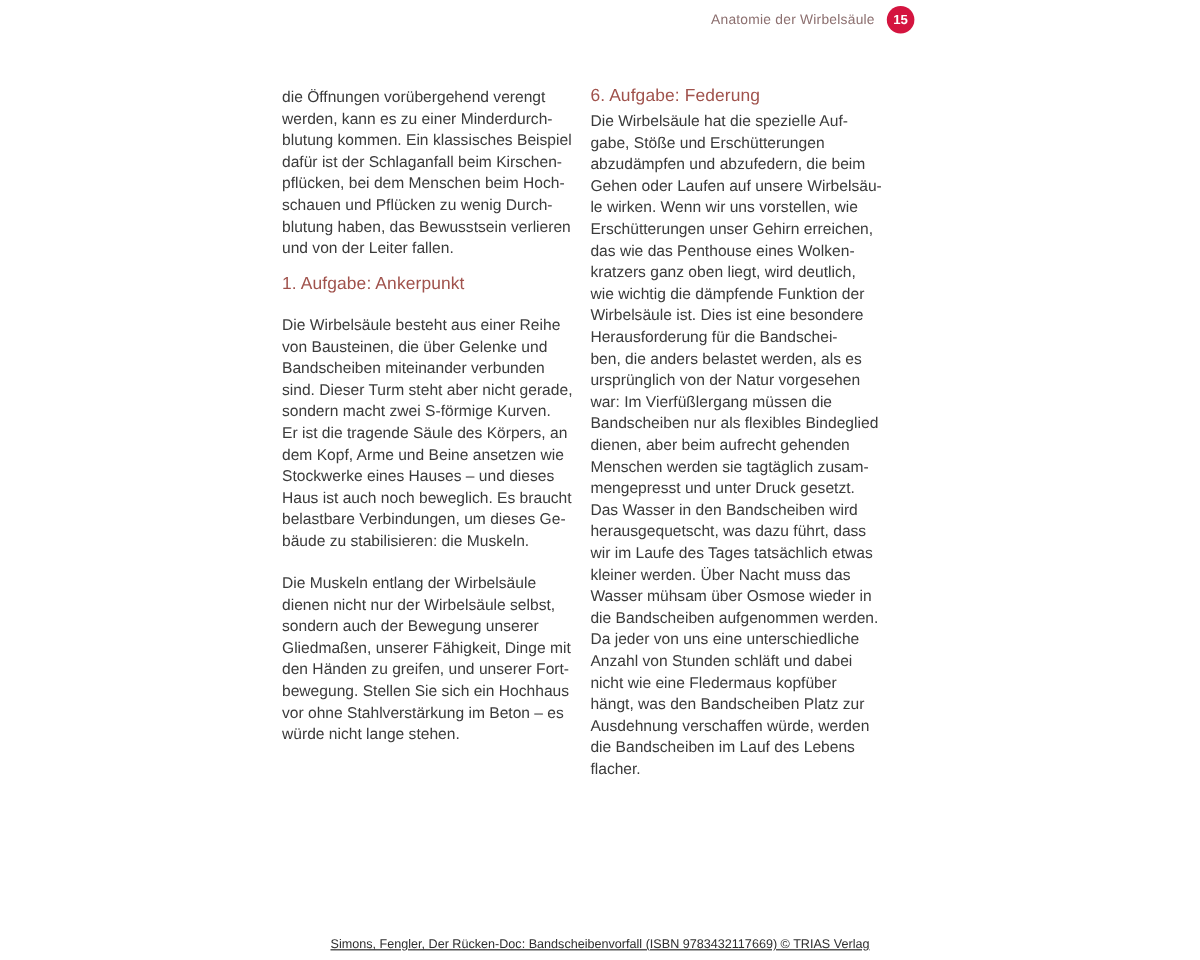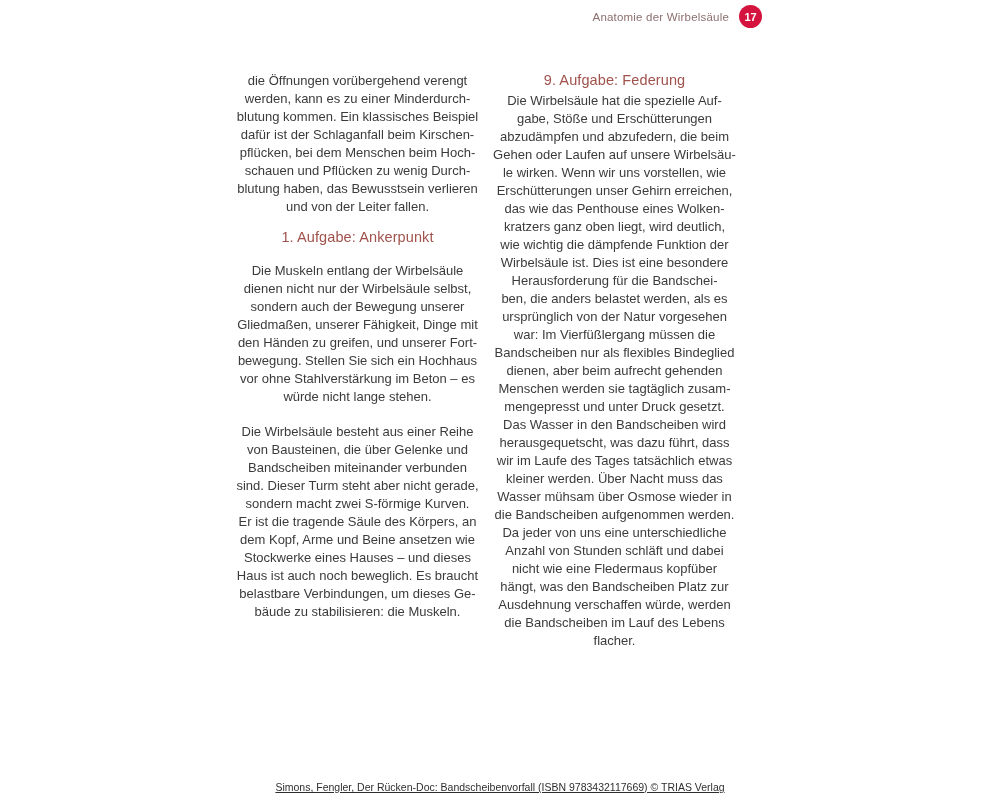--- a/index.html
+++ b/index.html
@@ -1,15 +1,15 @@
 <!DOCTYPE html>
 <html style="--badge-red: #d4143f; --heading-accent: #a0524c; --running-title: #8c6f6f; --body-text: #3b3b3b;"><head>
 <meta charset="utf-8">
 <style>
-  * { box-sizing: border-box; text-align: center; }
+  * { box-sizing: border-box; }
   html, body { margin: 0; padding: 0; }
   body {
     width: 1000px;
     height: 800px;
     background: #ffffff;
     font-family: "Liberation Sans", "DejaVu Sans", sans-serif;
     color: var(--body-text, #3b3b3b);
     position: relative;
     overflow: hidden;
   }
@@ -77,58 +77,58 @@
     text-decoration: underline;
   }
 </style>
 </head>
 <body>
 
 <div class="page">
 
   <header class="page-header">
     <span class="running-title">Anatomie der Wirbelsäule</span>
-    <span class="page-badge">17</span>
+    <span class="page-badge">15</span>
   </header>
 
   <main class="content">
 
     <div class="column left">
       <p>die Öffnungen vorübergehend verengt
 werden, kann es zu einer Minderdurch-
 blutung kommen. Ein klassisches Beispiel
 dafür ist der Schlaganfall beim Kirschen-
 pflücken, bei dem Menschen beim Hoch-
 schauen und Pflücken zu wenig Durch-
 blutung haben, das Bewusstsein verlieren
 und von der Leiter fallen.</p>
       <h2>1. Aufgabe: Ankerpunkt</h2>
-      <p class="spaced">Die Muskeln entlang der Wirbelsäule
-dienen nicht nur der Wirbelsäule selbst,
-sondern auch der Bewegung unserer
-Gliedmaßen, unserer Fähigkeit, Dinge mit
-den Händen zu greifen, und unserer Fort-
-bewegung. Stellen Sie sich ein Hochhaus
-vor ohne Stahlverstärkung im Beton – es
-würde nicht lange stehen.</p>
       <p class="spaced">Die Wirbelsäule besteht aus einer Reihe
 von Bausteinen, die über Gelenke und
 Bandscheiben miteinander verbunden
 sind. Dieser Turm steht aber nicht gerade,
 sondern macht zwei S-förmige Kurven.
 Er ist die tragende Säule des Körpers, an
 dem Kopf, Arme und Beine ansetzen wie
 Stockwerke eines Hauses – und dieses
 Haus ist auch noch beweglich. Es braucht
 belastbare Verbindungen, um dieses Ge-
 bäude zu stabilisieren: die Muskeln.</p>
+      <p class="spaced">Die Muskeln entlang der Wirbelsäule
+dienen nicht nur der Wirbelsäule selbst,
+sondern auch der Bewegung unserer
+Gliedmaßen, unserer Fähigkeit, Dinge mit
+den Händen zu greifen, und unserer Fort-
+bewegung. Stellen Sie sich ein Hochhaus
+vor ohne Stahlverstärkung im Beton – es
+würde nicht lange stehen.</p>
     </div>
 
     <div class="column right">
-      <h2>9. Aufgabe: Federung</h2>
+      <h2>6. Aufgabe: Federung</h2>
       <p>Die Wirbelsäule hat die spezielle Auf-
 gabe, Stöße und Erschütterungen
 abzudämpfen und abzufedern, die beim
 Gehen oder Laufen auf unsere Wirbelsäu-
 le wirken. Wenn wir uns vorstellen, wie
 Erschütterungen unser Gehirn erreichen,
 das wie das Penthouse eines Wolken-
 kratzers ganz oben liegt, wird deutlich,
 wie wichtig die dämpfende Funktion der
 Wirbelsäule ist. Dies ist eine besondere

